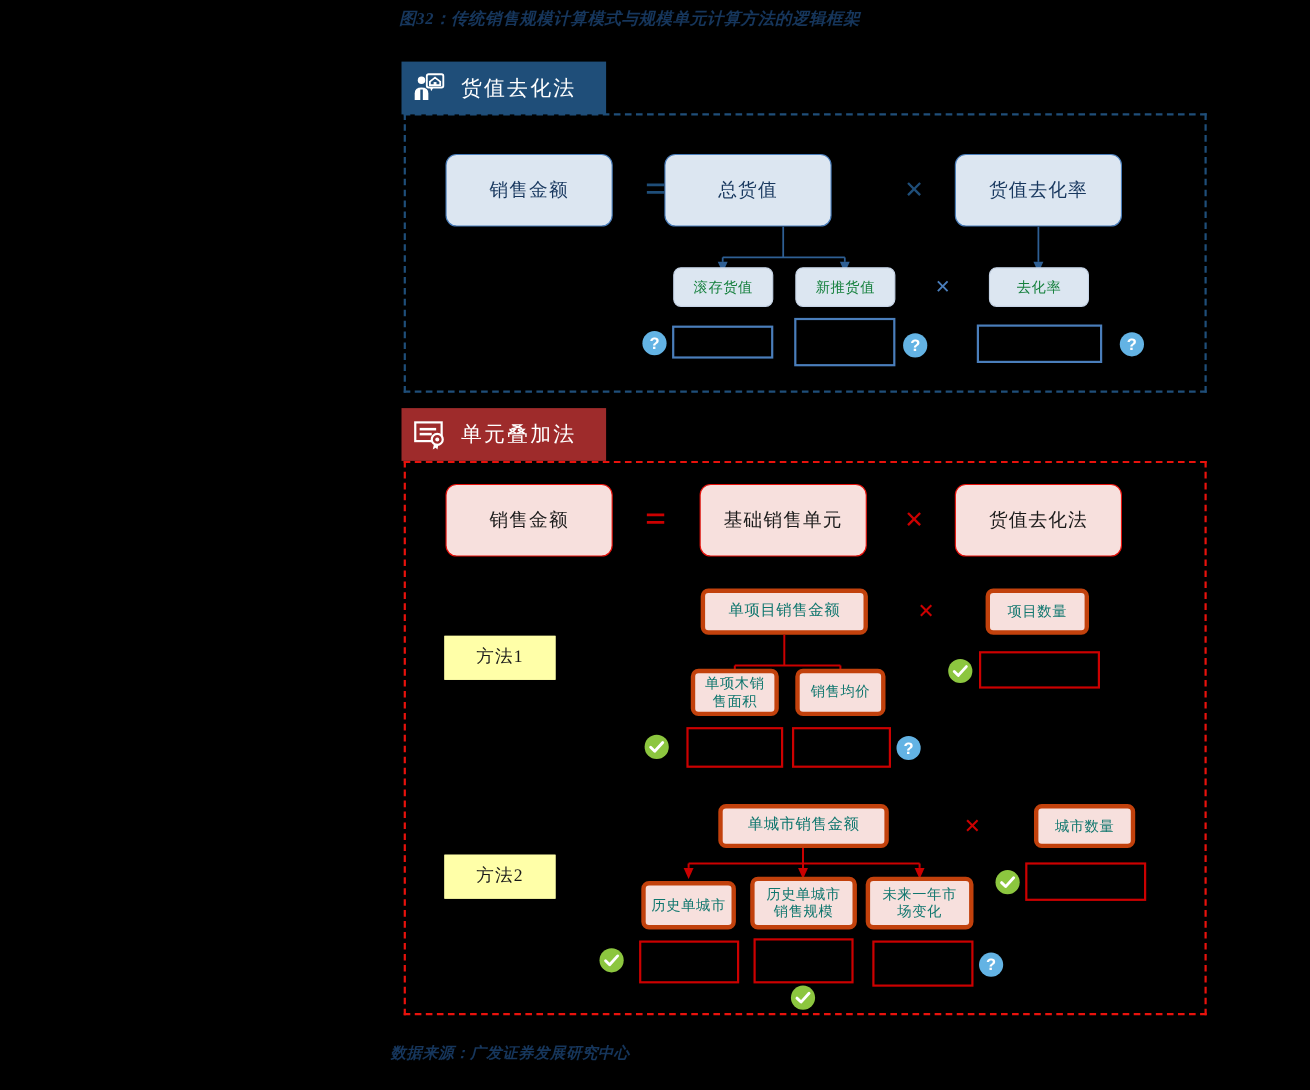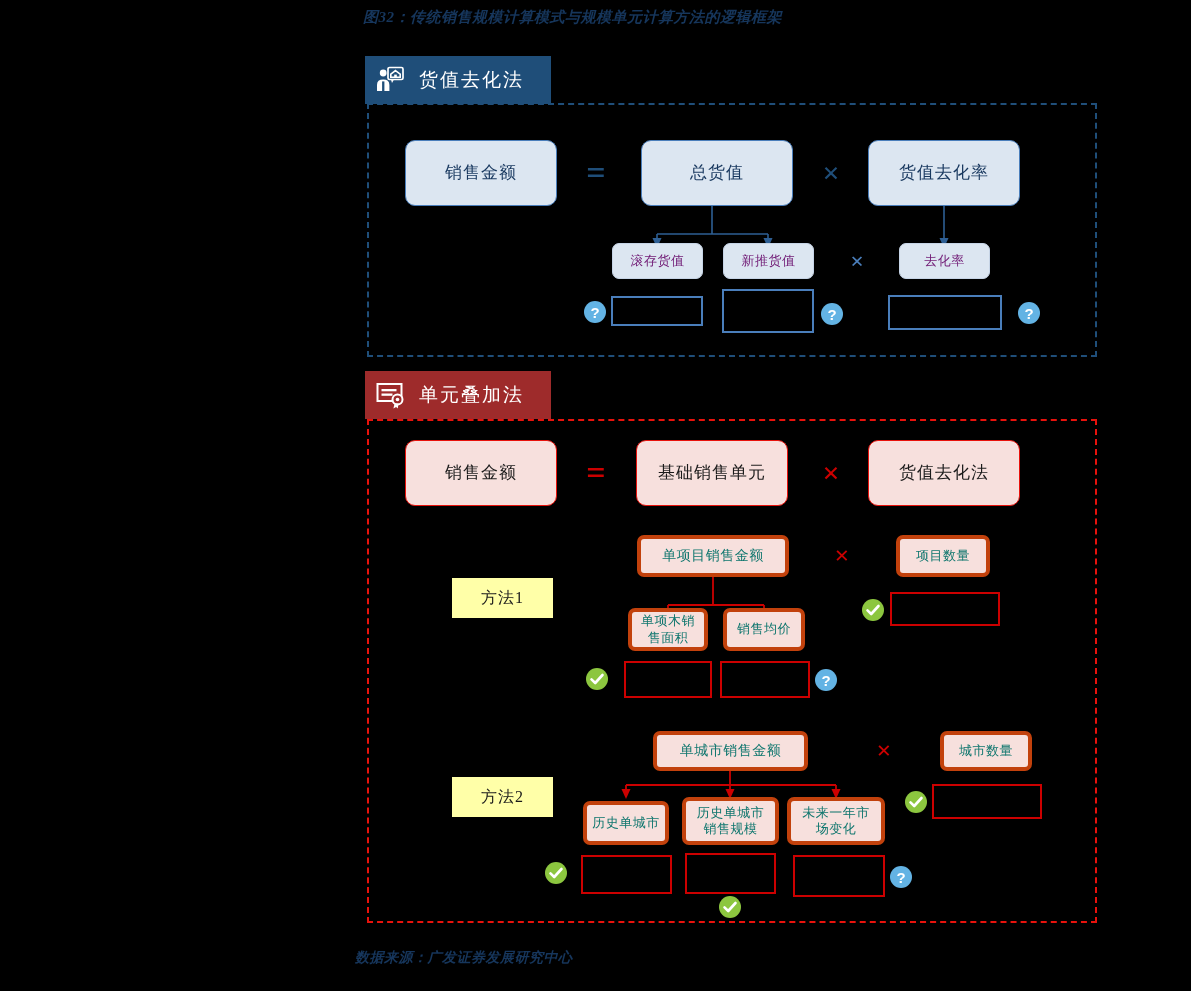--- a/index.html
+++ b/index.html
@@ -67,21 +67,21 @@
     border: 1.5px solid #4a7ebb;
     border-radius: 10px;
     color: #17375e;
     font-size: 17px;
     letter-spacing: 1px;
   }
   .box-blue-sm {
     background: #dce6f1;
     border: 1px solid #c6d4e6;
     border-radius: 7px;
-    color: #701a75;
+    color: #15803d;
     font-size: 13px;
     letter-spacing: 0.5px;
   }
   .box-red-lg {
     background: #f7e0dd;
     border: 1.5px solid #e8120c;
     border-radius: 10px;
     color: #1a1a1a;
     font-size: 17px;
     letter-spacing: 1px;
@@ -93,21 +93,20 @@
     color: #0f766e;
     font-size: 13px;
     letter-spacing: 0.5px;
   }
   .box-yellow {
     background: #ffffa8;
     border: 1px solid #ffffa8;
     color: #1a1a1a;
     font-size: 16px;
     letter-spacing: 1px;
-    margin-left: 48px;
   }
 
   
   .slot-blue { border: 2px solid #4a7ebb; background: transparent; }
   .slot-red  { border: 2px solid #cc0000; background: transparent; }
 
   
   .op {
     display: flex; align-items: center; justify-content: center;
     font-weight: bold;
@@ -168,21 +167,21 @@
         <rect x="7.1" y="16.4" width="2.3" height="9.6" fill="#1f4e79"></rect>
       </svg>
     </span>
     <span class="tab-label">货值去化法</span>
   </div>
 
   <div class="abs box box-blue-lg" style="left:405px; top:140px; width:152px; height:66px;">销售金额</div>
 
   <div class="abs op eq-blue" style="left:566px; top:140px; width:60px; height:66px;">=</div>
 
-  <div class="abs box box-blue-lg" style="left:641px; top:140px; width:152px; height:66px;">总货值</div>
+  <div class="abs box box-blue-lg" style="left:604px; top:140px; width:152px; height:66px;">总货值</div>
 
   <div class="abs op times-blue" style="left:802px; top:140px; width:58px; height:66px;">×</div>
 
   <div class="abs box box-blue-lg" style="left:868px; top:140px; width:152px; height:66px;">货值去化率</div>
 
   <svg class="conn" style="left:0; top:0; width:1191px; height:991px;">
     <g stroke="#2e5f94" stroke-width="1.6" fill="none">
       <path d="M712,206 L712,234"></path>
       <path d="M657,234 L768,234"></path>
       <path d="M657,234 L657,238"></path>

